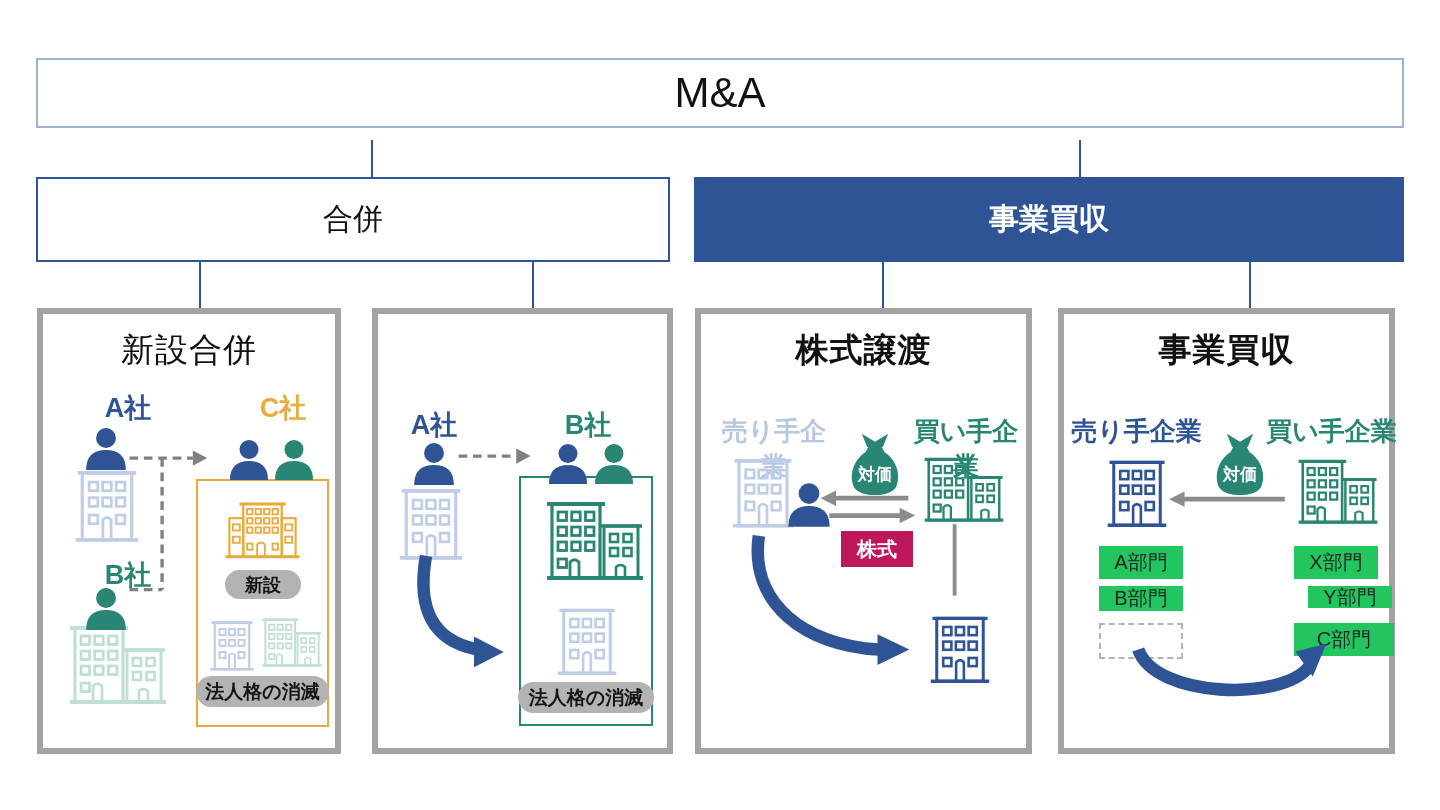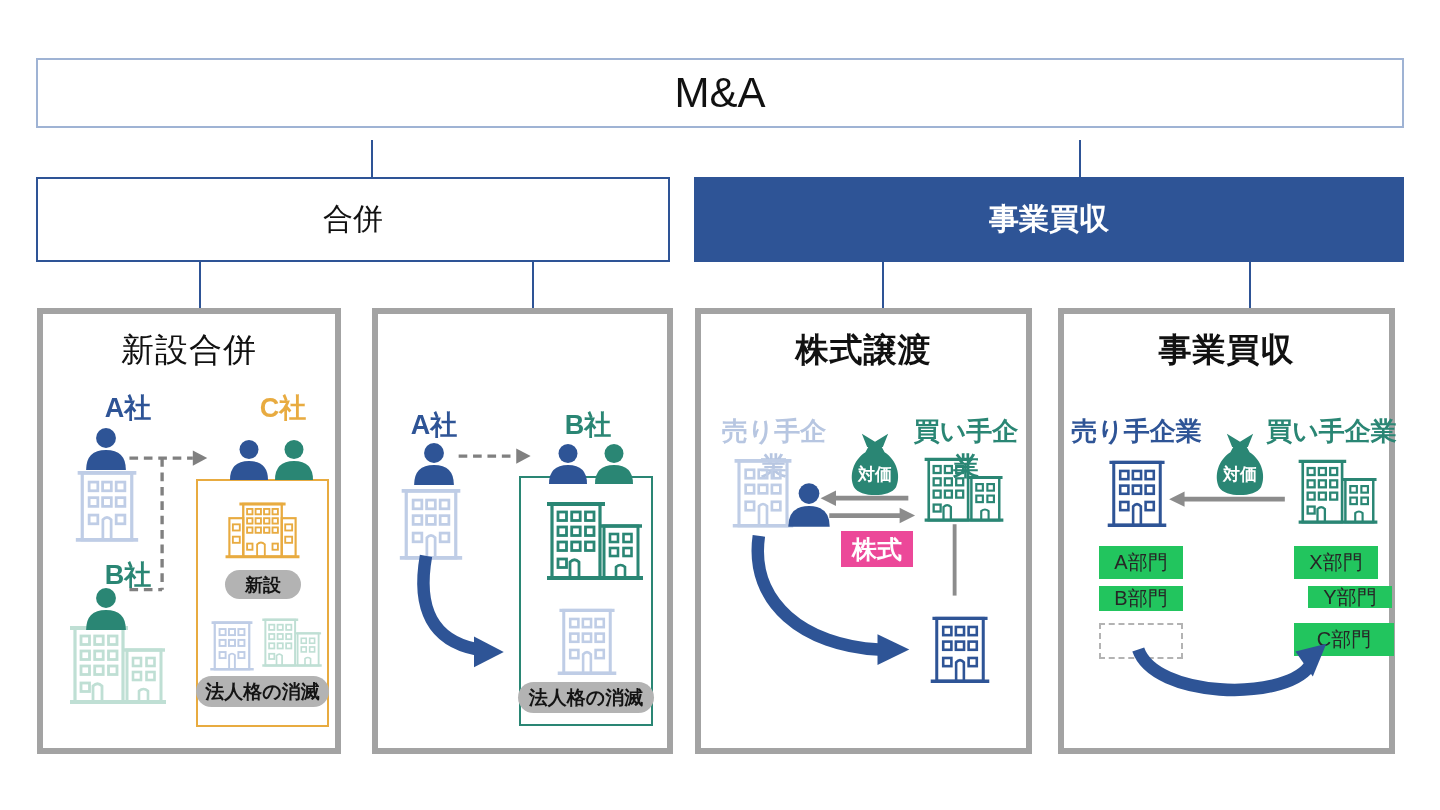--- a/index.html
+++ b/index.html
@@ -13,21 +13,21 @@
   .lbl{position:absolute;font-weight:bold;text-align:center;font-size:27px;}
   .icon{position:absolute;}
   .frame{position:absolute;box-sizing:border-box;border:2px solid;background:transparent;}
   .pill{position:absolute;background:#b3b3b3;border-radius:16px;display:flex;align-items:center;
         justify-content:center;font-weight:bold;color:#141414;}
   .dept{position:absolute;background:#22c55e;display:flex;align-items:center;justify-content:center;
         color:#262626;font-size:20px;}
   .dept-dashed{position:absolute;box-sizing:border-box;border:2px dashed #b3b3b3;background:#fff;}
   .overlay{position:absolute;inset:0;pointer-events:none;}
   .bag-text{position:absolute;color:#fff;font-weight:bold;font-size:17px;text-align:center;}
-  .stock-tag{position:absolute;background:#ec4899;color:#fff;font-weight:bold;font-size:25px;
+  .stock-tag{position:absolute;background:#be185d;color:#fff;font-weight:bold;font-size:20px;
              display:flex;align-items:center;justify-content:center;}
 </style>
 </head>
 <body>
 
 <svg width="0" height="0" style="position:absolute" aria-hidden="true">
   <defs>
     <symbol id="sym-person" viewBox="0 0 44 40">
       <circle cx="22" cy="9.5" r="9.5" fill="currentColor"></circle>
       <path d="M3 40 Q3 21 22 21 Q41 21 41 40 Z" fill="currentColor"></path>

